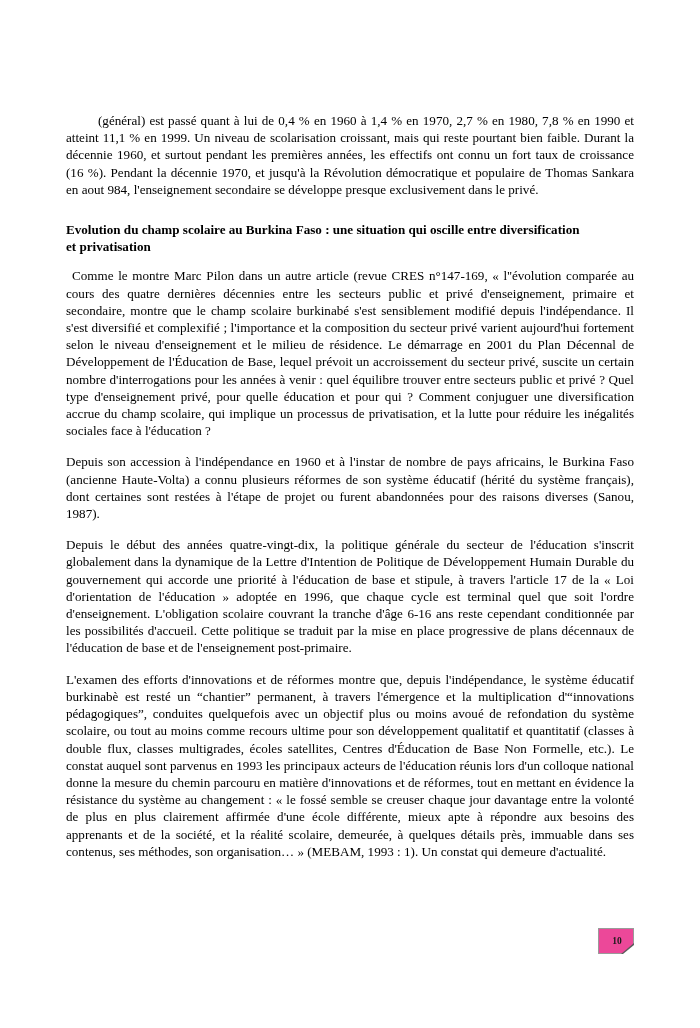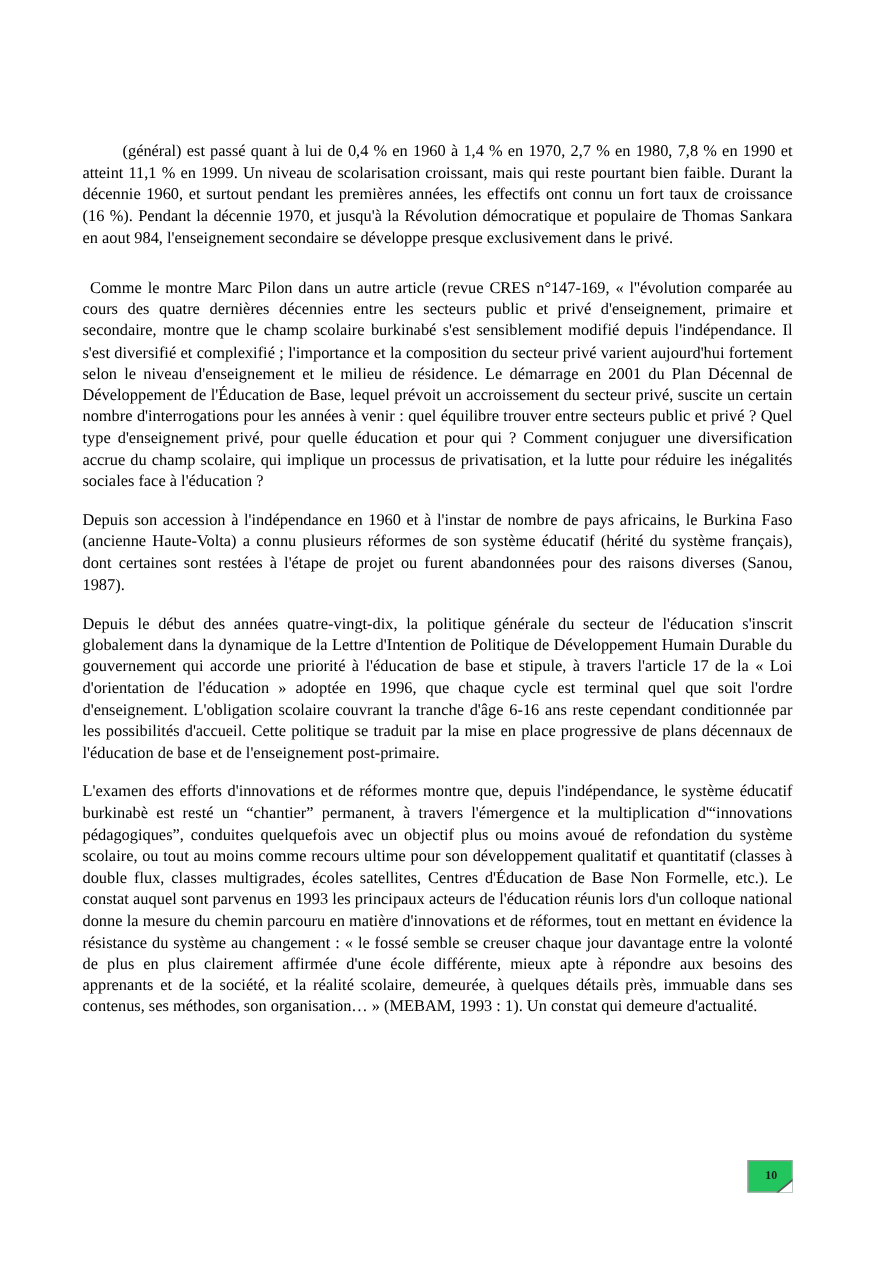--- a/index.html
+++ b/index.html
@@ -61,21 +61,21 @@
   }
   
   .page-badge {
     position: absolute;
     left: 598px;
     top: 928px;
     width: 36px;
     height: 26px;
     box-sizing: border-box;
     border: 1px solid #9a9a9a;
-    background: #22c55e;
+    background: #ec4899;
   }
   .page-badge .num {
     position: absolute;
     left: 0;
     top: 0;
     width: 36px;
     height: 26px;
     line-height: 24px;
     text-align: center;
     font-family: "Liberation Serif", "DejaVu Serif", serif;
@@ -106,20 +106,21 @@
 <body>
 
 <div class="page">
 
   <div class="content">
 
     <p class="body-par first-par">(général) est passé quant à lui de 0,4 % en 1960 à 1,4 % en 1970, 2,7 % en 1980, 7,8 % en 1990 et atteint 11,1 % en 1999. Un niveau de scolarisation croissant, mais qui reste pourtant bien faible. Durant la décennie 1960, et surtout pendant les premières années, les effectifs ont connu un fort taux de croissance (16 %). Pendant la décennie 1970, et jusqu'à la Révolution démocratique et populaire de Thomas Sankara en aout 984, l'enseignement secondaire se développe presque exclusivement dans le privé.</p>
 
     <div class="spacer-before-heading"></div>
 
+    <h2 class="section-heading">Evolution du champ scolaire au Burkina Faso : une situation qui oscille entre diversification et privatisation</h2>
 
     <p class="body-par lead-par">Comme le montre Marc Pilon dans un autre article (revue CRES  n°147-169, « l''évolution comparée au cours des quatre dernières décennies entre les secteurs public et privé d'enseignement, primaire et secondaire, montre que le champ scolaire burkinabé s'est sensiblement modifié depuis l'indépendance. Il s'est diversifié et complexifié ; l'importance et la composition du secteur privé varient aujourd'hui fortement selon le niveau d'enseignement et le milieu de résidence. Le démarrage en 2001 du Plan Décennal de Développement de l'Éducation de Base, lequel prévoit un accroissement du secteur privé, suscite un certain nombre d'interrogations pour les années à venir : quel équilibre trouver entre secteurs public et privé ? Quel type d'enseignement privé, pour quelle éducation et pour qui ? Comment conjuguer une diversification accrue du champ scolaire, qui implique un processus de privatisation, et la lutte pour réduire les inégalités sociales face à l'éducation ?</p>
 
     <p class="body-par">Depuis son accession à l'indépendance en 1960 et à l'instar de nombre de pays africains, le Burkina Faso (ancienne Haute-Volta) a connu plusieurs réformes de son système éducatif (hérité du système français), dont certaines sont restées à l'étape de projet ou furent abandonnées pour des raisons diverses (Sanou, 1987).</p>
 
     <p class="body-par">Depuis le début des années quatre-vingt-dix, la politique générale du secteur de l'éducation s'inscrit globalement dans la dynamique de la Lettre d'Intention de Politique de Développement Humain Durable du gouvernement qui accorde une priorité à l'éducation de base et stipule, à travers l'article 17 de la « Loi d'orientation de l'éducation » adoptée en 1996, que chaque cycle est terminal quel que soit l'ordre d'enseignement. L'obligation scolaire couvrant la tranche d'âge 6-16 ans reste cependant conditionnée par les possibilités d'accueil. Cette politique se traduit par la mise en place progressive de plans décennaux de l'éducation de base et de l'enseignement post-primaire.</p>
 
     <p class="body-par"><span>L'examen des efforts d'innovations et de réformes montre que, depuis l'indépendance, le système éducatif burkinabè est resté un “chantier” permanent, à travers l'émergence et la multiplication d'“innovations pédagogiques”, conduites quelquefois avec un objectif plus ou moins avoué de refondation du système scolaire, ou tout au moins comme recours ultime pour son développement qualitatif et quantitatif (classes à double flux, classes multigrades, écoles satellites, Centres d'Éducation de Base Non Formelle, etc.). Le constat auquel sont parvenus en 1993 les principaux acteurs de l'éducation réunis lors d'un colloque national donne la mesure du chemin parcouru en matière d'innovations et de réformes, tout en mettant en évidence la résistance du système au changement : </span><span class="quote-italic">« le fossé semble se creuser chaque jour davantage entre la volonté de plus en plus clairement affirmée d'une école différente, mieux apte à répondre aux besoins des apprenants et de la société, et la réalité scolaire, demeurée, à quelques détails près, immuable dans ses contenus, ses méthodes, son organisation… »</span><span> (MEBAM, 1993 : 1). Un constat qui demeure d'actualité.</span></p>
 
   </div>

